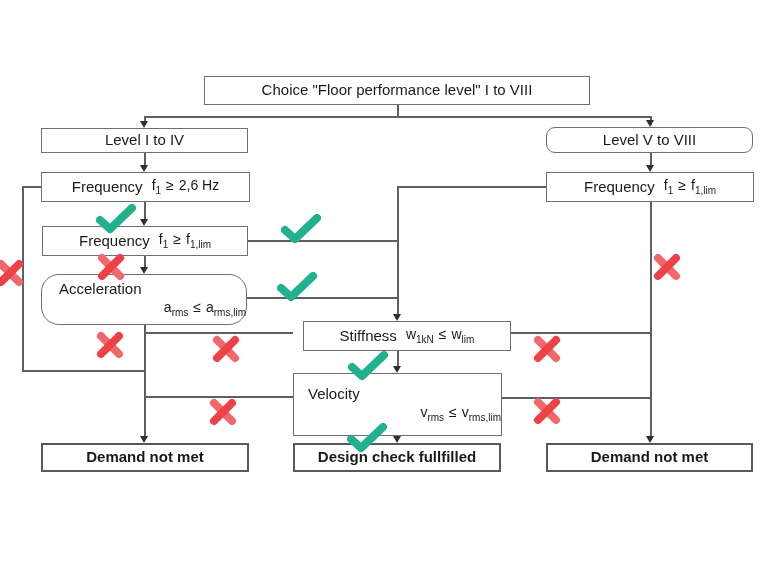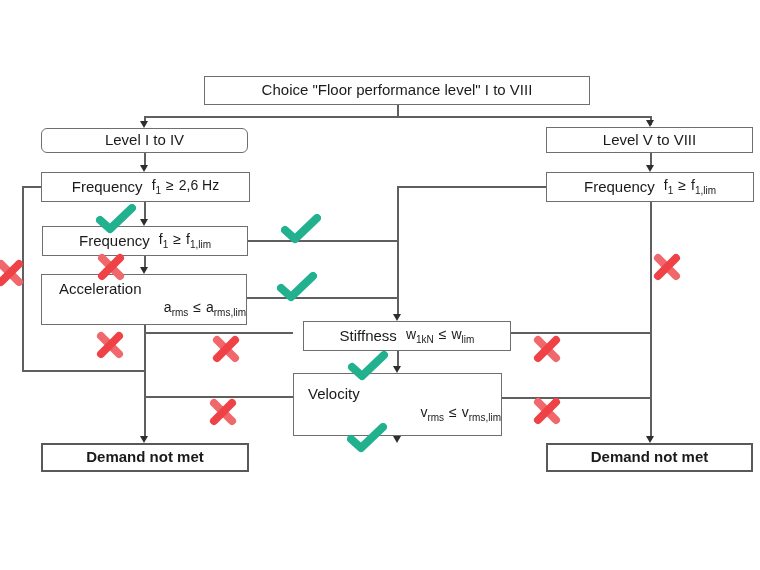--- a/index.html
+++ b/index.html
@@ -71,62 +71,65 @@
   <div class="ah" style="left:393px;top:314px;"></div>
   <div class="ah" style="left:393px;top:366px;"></div>
   <div class="ah" style="left:393px;top:436px;"></div>
   <div class="ah" style="left:140px;top:436px;"></div>
   <div class="ah" style="left:646px;top:436px;"></div>
 
   <div class="box" style="left:204px;top:76px;width:386px;height:29px;">
     <span class="lbl">Choice "Floor performance level" I to VIII</span>
   </div>
 
-  <div class="box" style="left:41px;top:128px;width:207px;height:25px;border-radius:6px;">
+  <div class="box" style="left:41px;top:128px;width:207px;height:25px;">
     <span class="lbl">Level I to IV</span>
   </div>
 
-  <div class="box" style="left:546px;top:127px;width:207px;height:26px;">
+  <div class="box" style="left:546px;top:127px;width:207px;height:26px;border-radius:9px;">
     <span class="lbl">Level V to VIII</span>
   </div>
 
   <div class="box" style="left:41px;top:172px;width:209px;height:30px;">
     <span class="lbl">Frequency</span>
     <span class="formula"><span>f</span><sub>1</sub><span class="op">≥</span><span>2,6 Hz</span></span>
   </div>
 
   <div class="box" style="left:42px;top:226px;width:206px;height:30px;">
     <span class="lbl">Frequency</span>
     <span class="formula"><span>f</span><sub>1</sub><span class="op">≥</span><span>f</span><sub>1,lim</sub></span>
   </div>
 
   <div class="box" style="left:546px;top:172px;width:208px;height:30px;">
     <span class="lbl">Frequency</span>
     <span class="formula"><span>f</span><sub>1</sub><span class="op">≥</span><span>f</span><sub>1,lim</sub></span>
   </div>
 
-  <div class="box two-line" style="left:41px;top:274px;width:206px;height:51px;">
+  <div class="box two-line" style="left:41px;top:274px;width:206px;height:51px;border-radius:18px;">
     <span class="lbl">Acceleration</span>
     <span class="formula"><span>a</span><sub>rms</sub><span class="op">≤</span><span>a</span><sub>rms,lim</sub></span>
   </div>
 
   <div class="box" style="left:303px;top:321px;width:208px;height:30px;">
     <span class="lbl">Stiffness</span>
     <span class="formula"><span>w</span><sub>1kN</sub><span class="op">≤</span><span>w</span><sub>lim</sub></span>
   </div>
 
   <div class="box two-line" style="left:293px;top:373px;width:209px;height:63px;">
     <span class="lbl" style="padding-left:14px;">Velocity</span>
     <span class="formula"><span>v</span><sub>rms</sub><span class="op">≤</span><span>v</span><sub>rms,lim</sub></span>
   </div>
 
   <div class="box outcome" style="left:41px;top:443px;width:208px;height:29px;">
     <span class="lbl">Demand not met</span>
   </div>
 
+  <div class="box outcome" style="left:293px;top:443px;width:208px;height:29px;">
+    <span class="lbl">Design check fullfilled</span>
+  </div>
 
   <div class="box outcome" style="left:546px;top:443px;width:207px;height:29px;">
     <span class="lbl">Demand not met</span>
   </div>
 
   <svg class="icon" style="left:96px;top:204px;" width="40" height="30" viewBox="0 0 40 30">
       <path d="M4 16 L14 25 L36 4" fill="none" stroke="#22b18f" stroke-width="8" stroke-linecap="round" stroke-linejoin="round"></path>
     </svg>
   <svg class="icon" style="left:281px;top:214px;" width="40" height="30" viewBox="0 0 40 30">
       <path d="M4 16 L14 25 L36 4" fill="none" stroke="#22b18f" stroke-width="8" stroke-linecap="round" stroke-linejoin="round"></path>

